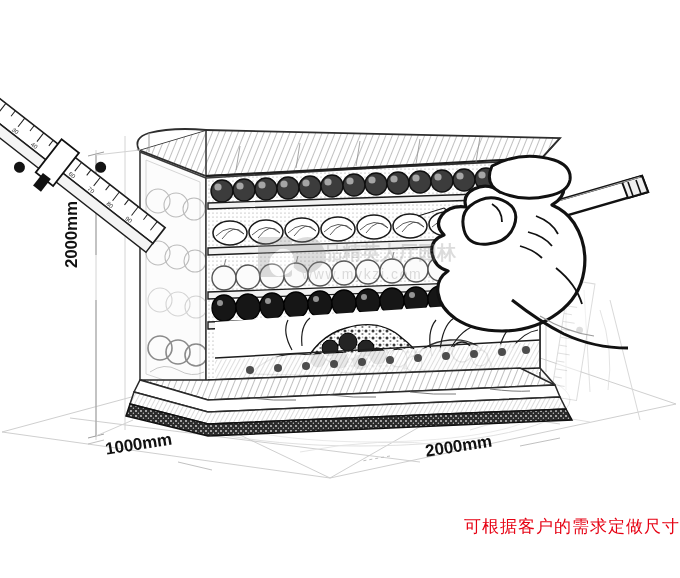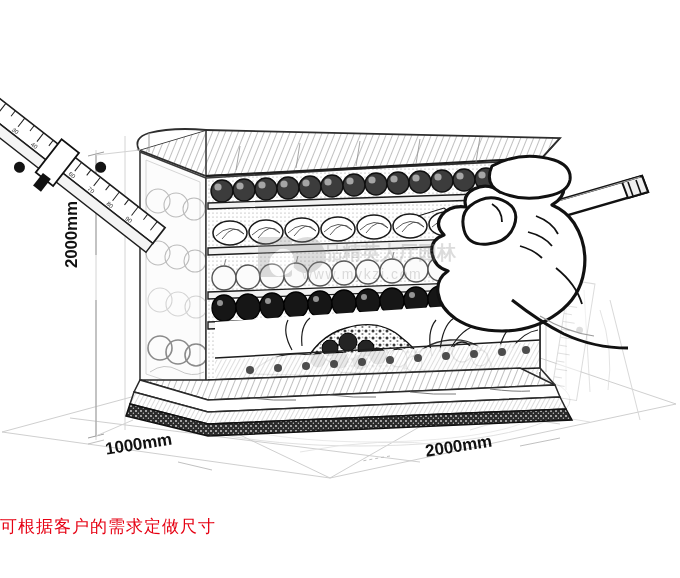--- a/index.html
+++ b/index.html
@@ -52,21 +52,21 @@
     top: 442px;
     font-size: 17px;
     transform: rotate(-9deg);
     transform-origin: left top;
   }
   #caption {
     position: absolute;
     left: 0;
     top: 515px;
     width: 680px;
-    text-align: left;
+    text-align: right;
     font-family: "Liberation Sans", sans-serif;
     font-size: 17px;
     font-weight: normal;
     color: #e60012;
     letter-spacing: 1px;
   }
   #watermark {
     position: absolute;
     left: 258px;
     top: 233px;

